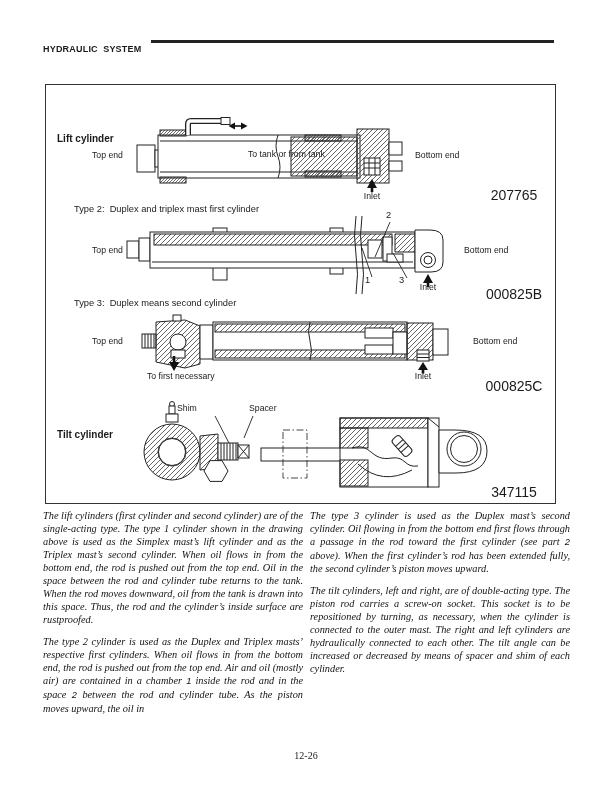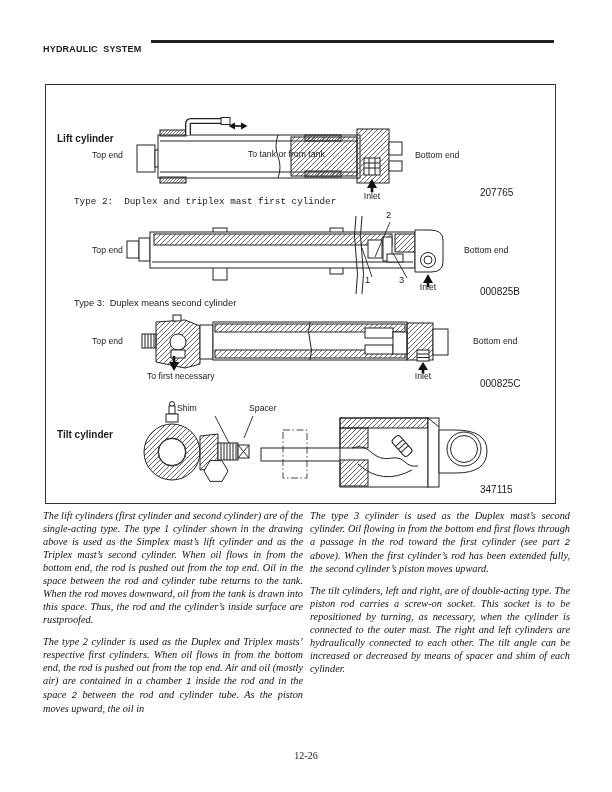--- a/index.html
+++ b/index.html
@@ -6,21 +6,21 @@
   .page{position:relative;width:612px;height:792px;background:#ffffff;margin:0 auto;
         font-family:"Liberation Sans",sans-serif;color:#1a1a1a;overflow:hidden;}
   .abs{position:absolute;}
   .section-title{font-size:9px;font-weight:bold;letter-spacing:0.2px;white-space:pre;}
   .rule{background:#222;}
   .page-title{font-size:13.5px;font-weight:bold;}
   .fig-box{position:absolute;left:45px;top:84px;width:509px;height:418px;border:1px solid #333;}
   .fig-heading{font-size:10px;font-weight:bold;white-space:pre;margin-top:41px;}
   .fig-caption{font-size:9.3px;white-space:pre;}
   .fig-label{font-size:8.7px;white-space:pre;}
-  .fig-number{font-size:10px;width:68px;text-align:left;}
+  .fig-number{font-size:14px;width:68px;text-align:center;}
   .callout-label{font-size:9.3px;}
   .ctr{text-align:center;}
   .body-col{position:absolute;width:260px;text-align:justify;
             font-family:"Liberation Serif",serif;font-size:10.3px;line-height:13px;color:#131313;}
   .body-col p{margin:0 0 9px 0;font-style:italic;}
   .callout-num{font-family:"Liberation Sans",sans-serif;font-size:9.3px;}
   .footer-page{font-family:"Liberation Serif",serif;font-size:10px;width:612px;text-align:center;}
   svg{display:block;}
 </style>
 </head>
@@ -77,21 +77,21 @@
       <polygon points="232,76 242,76 237,67"></polygon>
       <line x1="237" y1="76" x2="237" y2="80" stroke="#111" stroke-width="2.6"></line>
     </g>
   </svg>
   <div class="abs fig-label" style="left:92px;top:150px;">Top end</div>
   <div class="abs fig-label" style="left:248px;top:121px;margin-top:28px;">To tank or from tank</div>
   <div class="abs fig-label" style="left:415px;top:150px;">Bottom end</div>
   <div class="abs fig-label ctr" style="left:357px;top:191px;width:30px;">Inlet</div>
   <div class="abs fig-label fig-number" style="left:480px;top:187px;">207765</div>
 
-  <div class="abs fig-caption" style="left:74px;top:196px;font-family:Liberation Mono, monospace;">Type 2:  Duplex and triplex mast first cylinder</div>
+  <div class="abs fig-caption" style="left:74px;top:204px;">Type 2:  Duplex and triplex mast first cylinder</div>
 
   <svg class="abs" style="left:125px;top:210px;" width="330" height="84" viewBox="0 0 330 84">
     <defs>
       <pattern id="h2" patternUnits="userSpaceOnUse" width="5" height="5">
           <path d="M-1,6 L6,-1" stroke="#555" stroke-width="0.9" fill="none"></path>
         </pattern>
     </defs>
     <g stroke="#222" fill="#fff" stroke-width="1">
       <rect x="2" y="31" width="12" height="17"></rect>
       <rect x="14" y="28" width="11" height="23"></rect>

